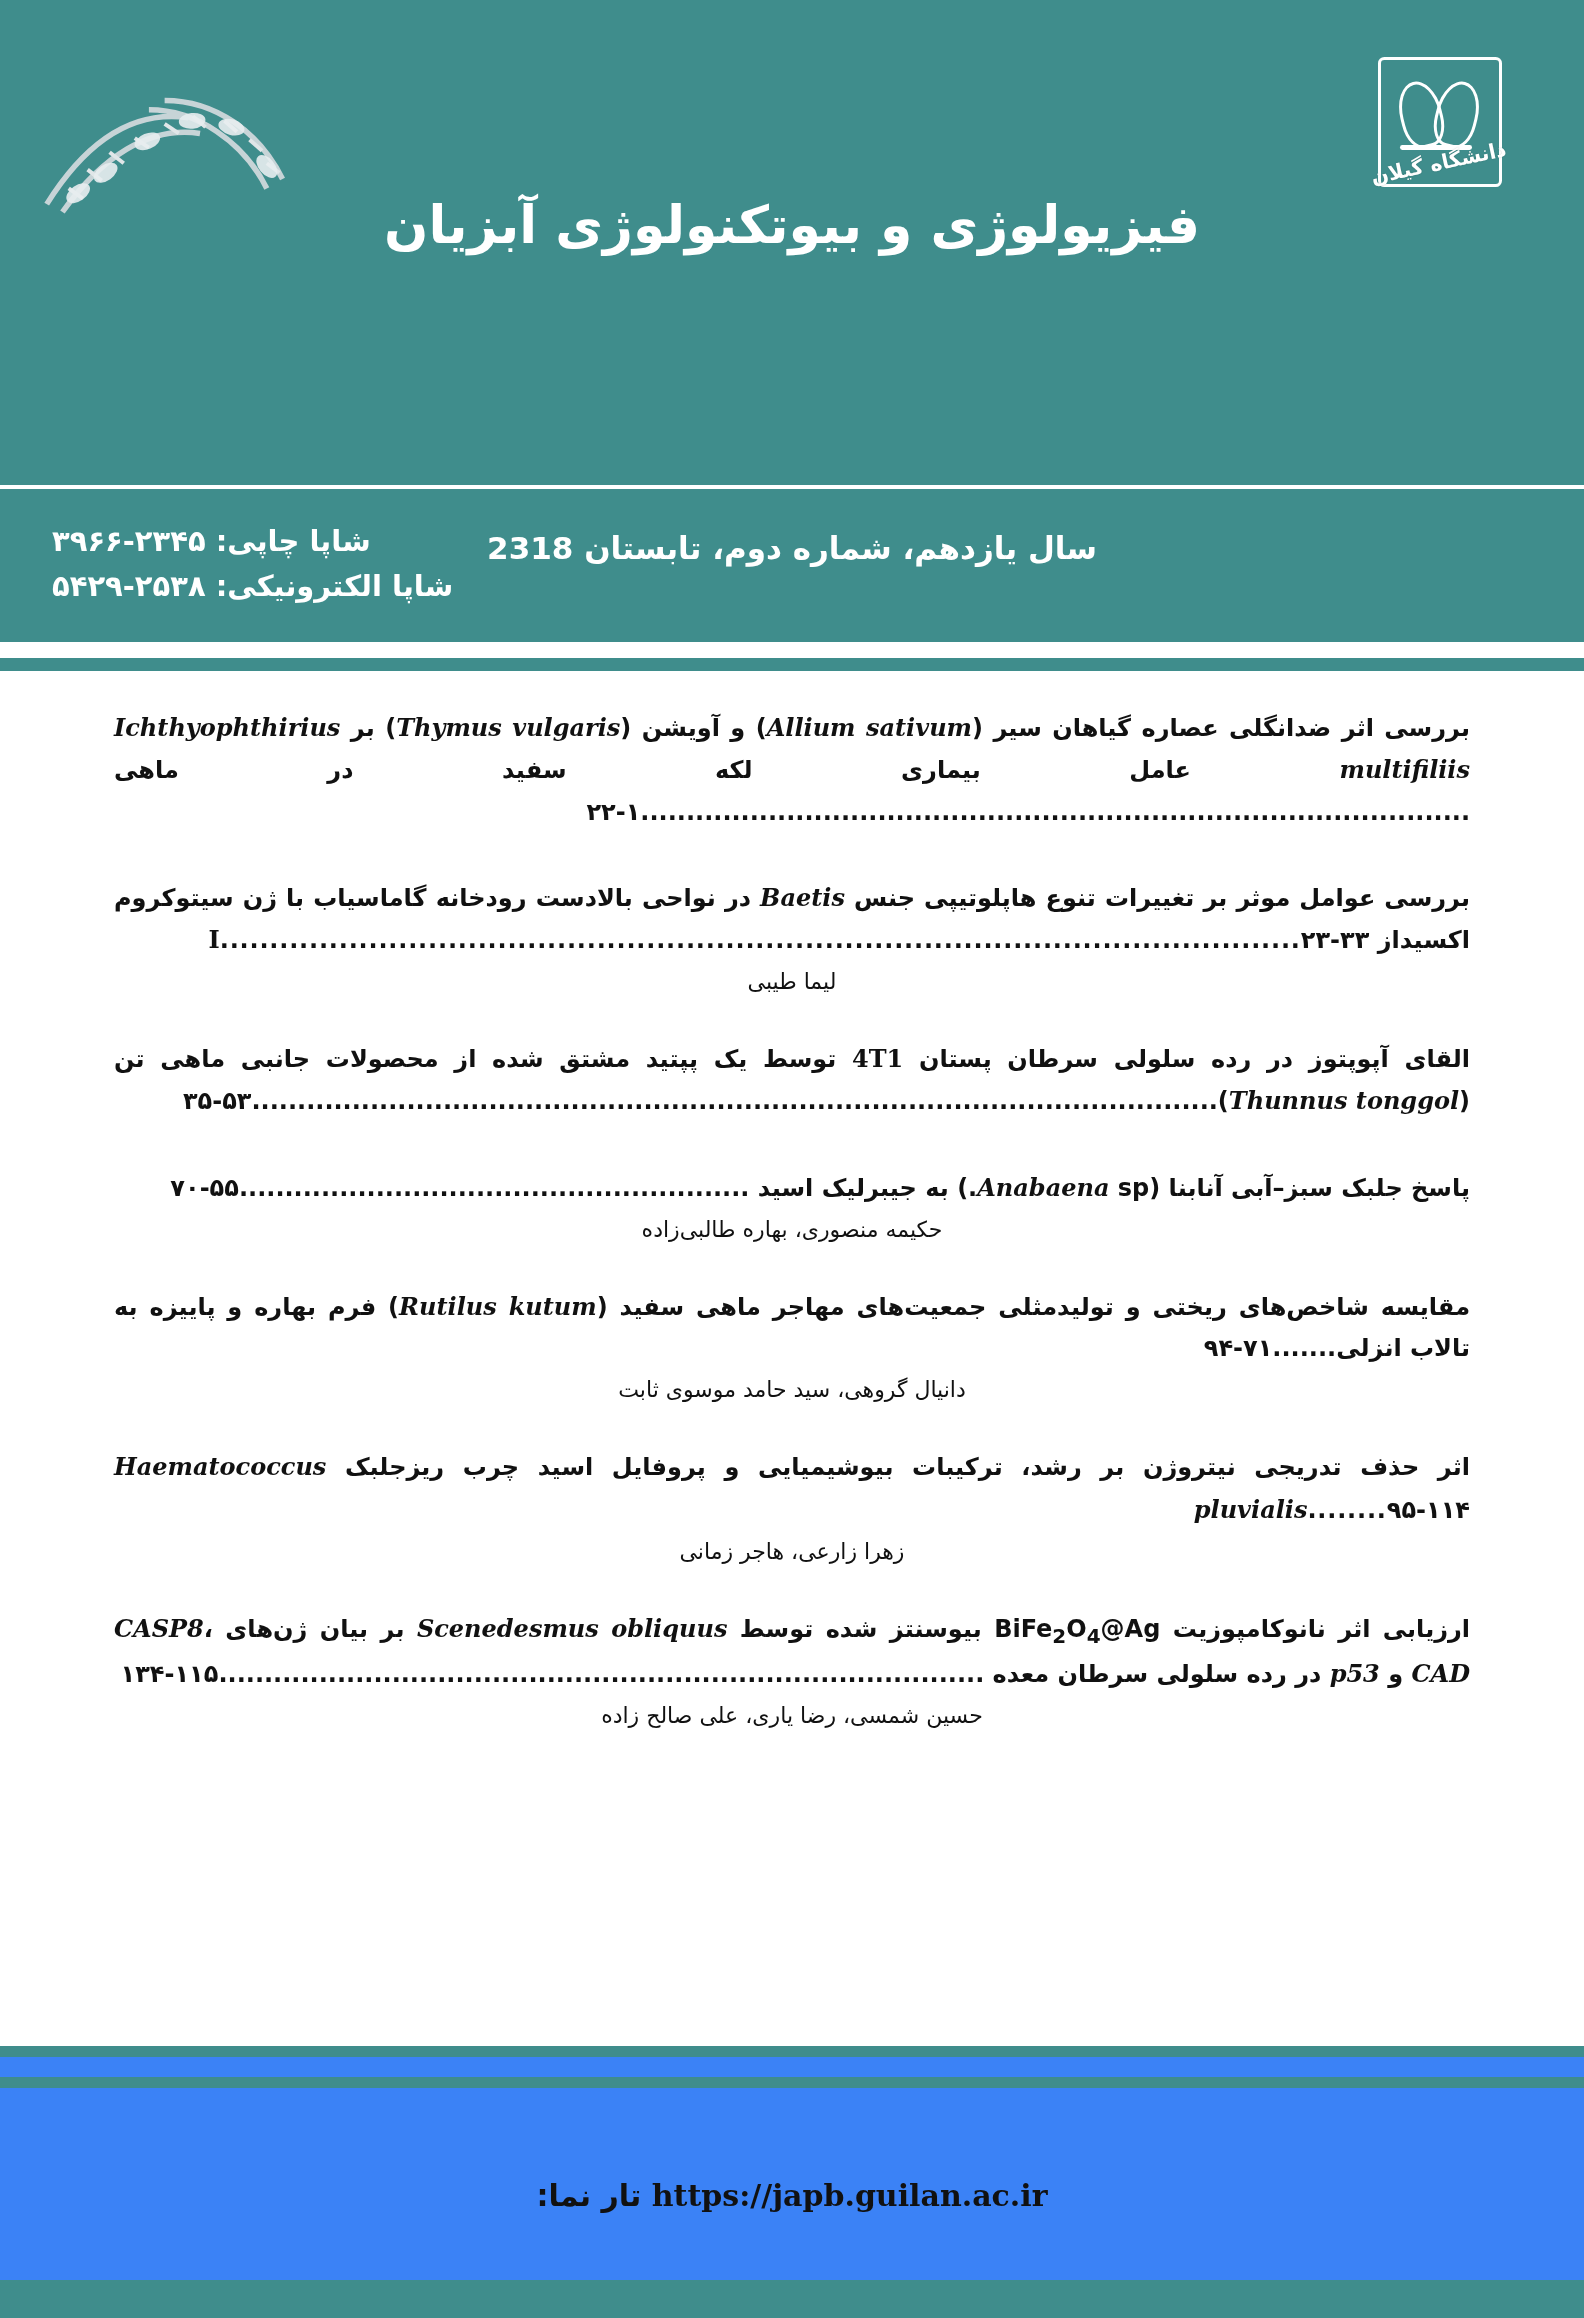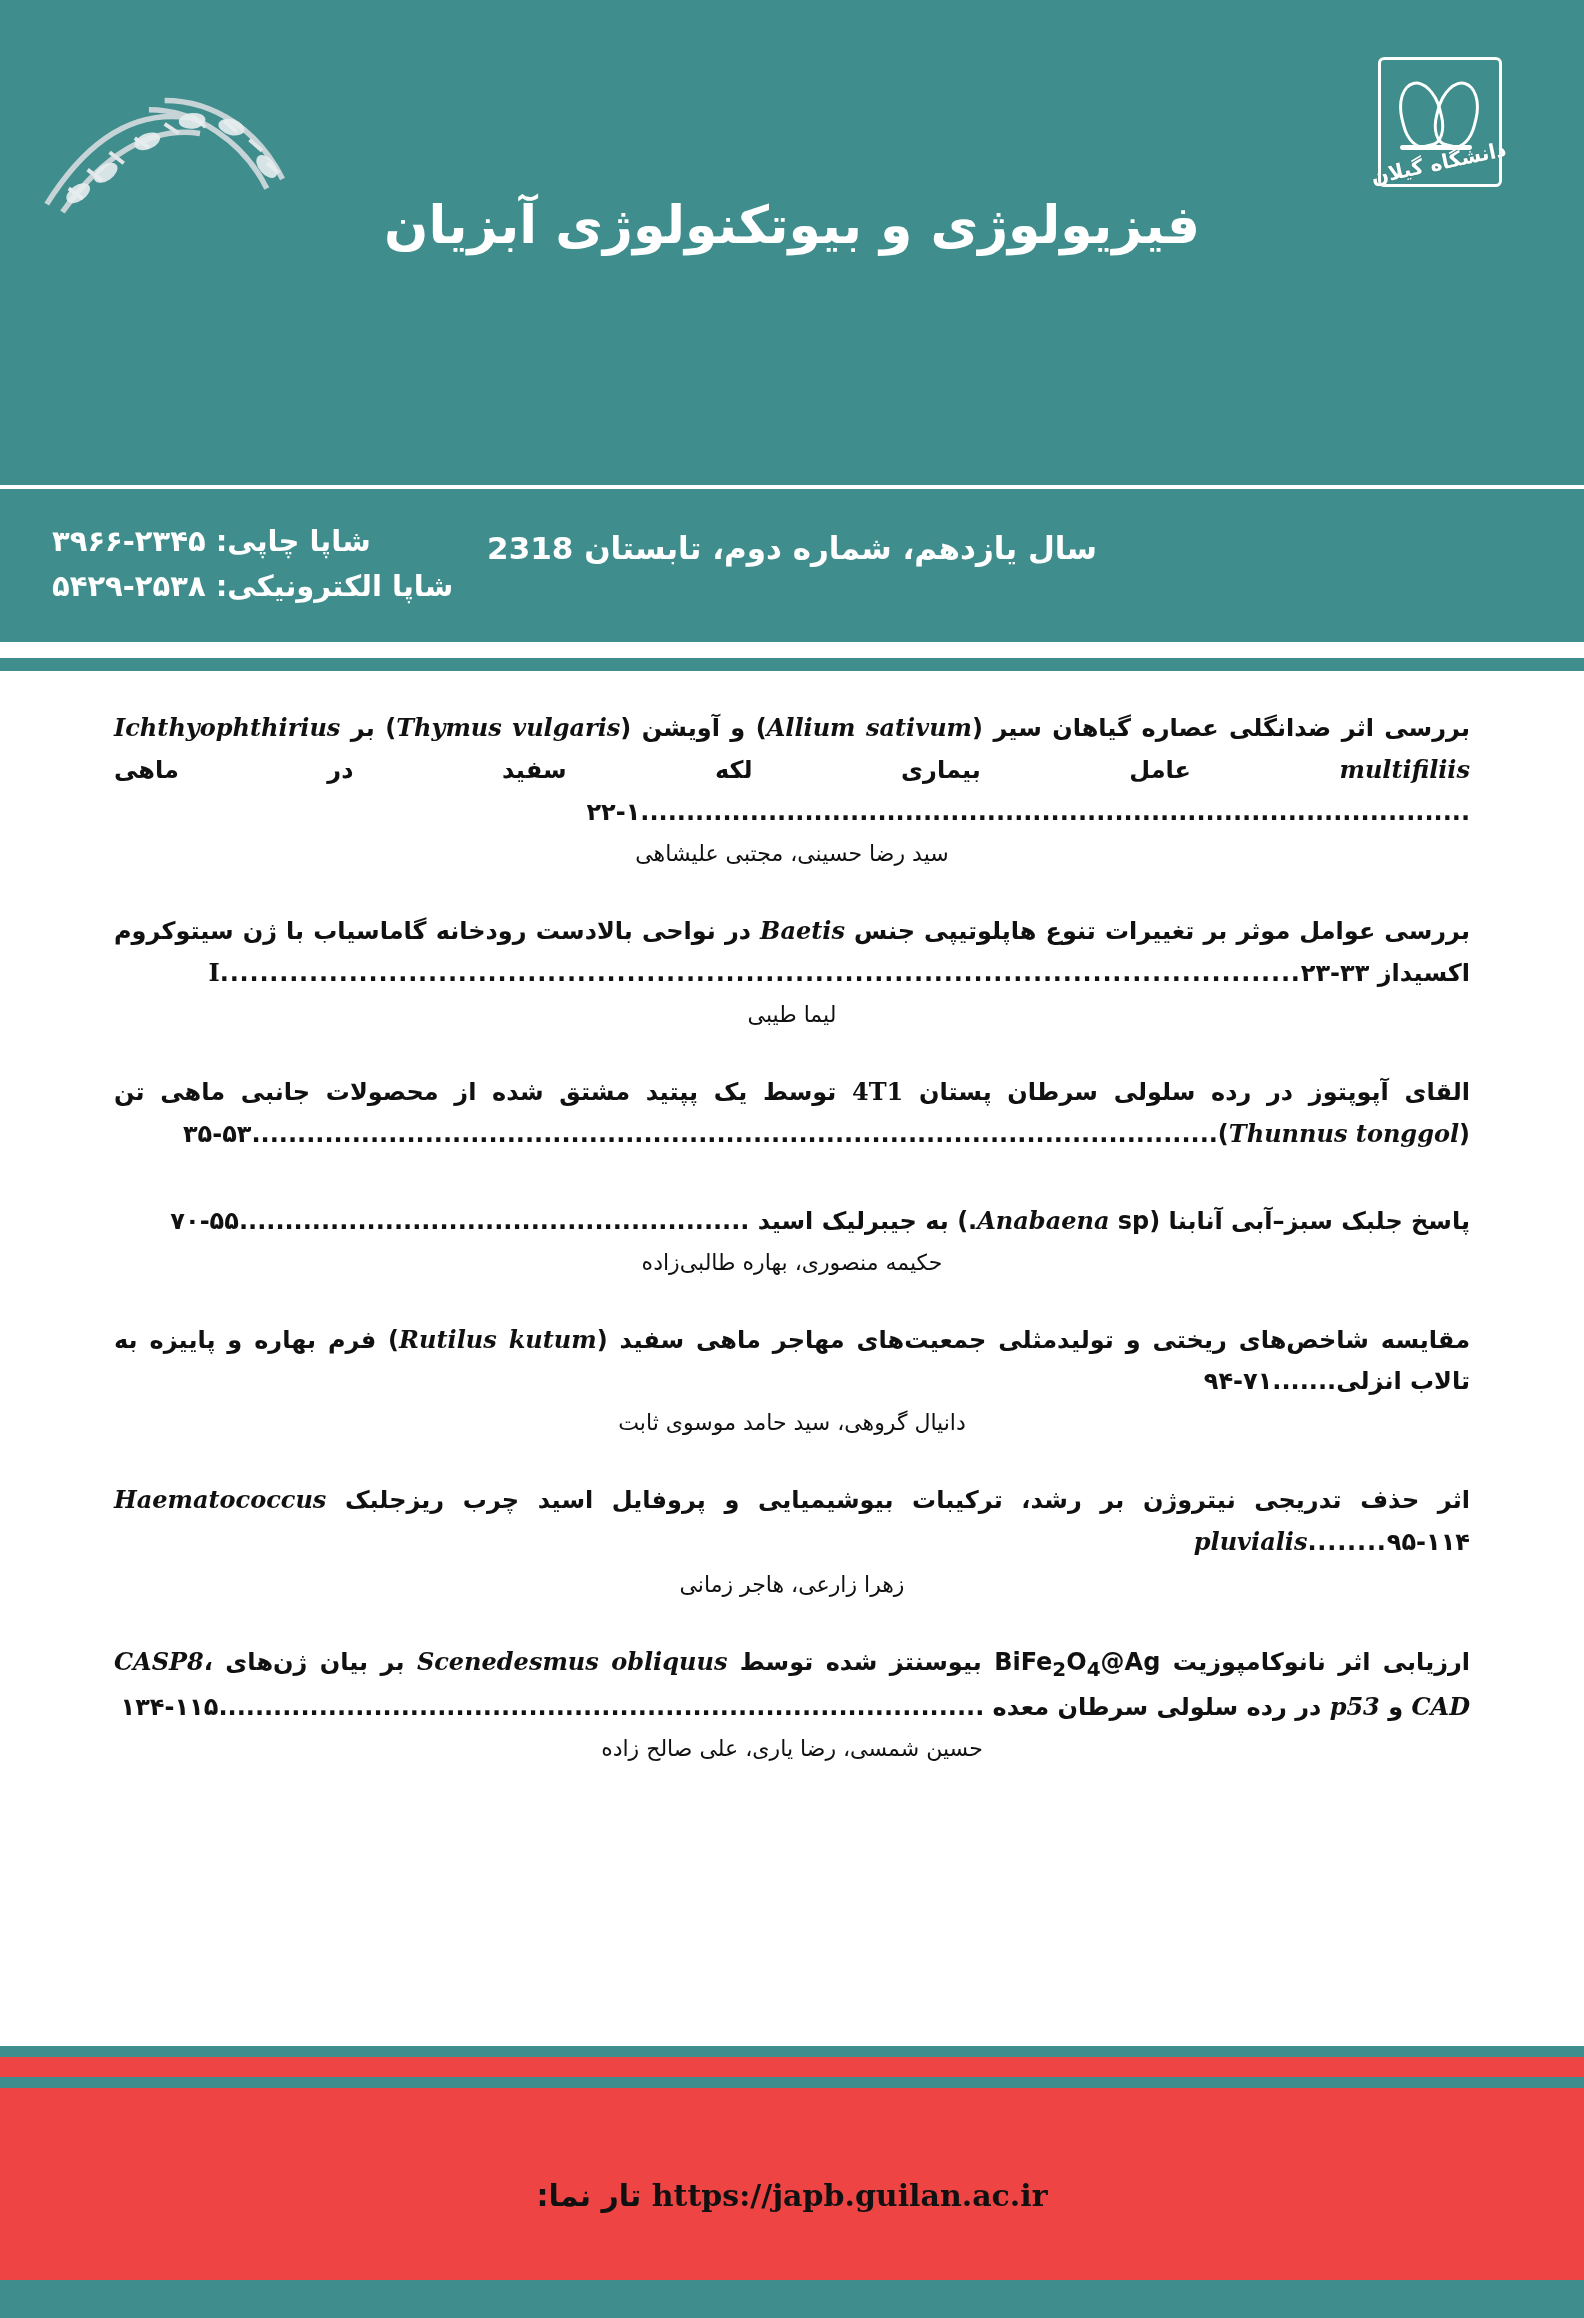--- a/index.html
+++ b/index.html
@@ -191,21 +191,21 @@
     font-weight: normal;
   }
 
   
   .footer-zone {
     position: absolute;
     left: 0;
     top: 2046px;
     width: 1584px;
     height: 272px;
-    background: #ef4444;
+    background: #3b82f6;
   }
   .footer-rule-top {
     position: absolute;
     left: 0;
     top: 0;
     width: 1584px;
     height: 11px;
     background: #3f8d8c;
   }
   .footer-rule-mid {
@@ -300,21 +300,20 @@
 
 <div class="white-gap-1"></div>
 <div class="teal-rule" style="top:658px"></div>
 
 <div class="contents">
 
   <div class="entry">
     <div class="entry-title">
       <span>بررسی اثر ضدانگلی عصاره گیاهان سیر (<i>Allium sativum</i>) و آویشن (<i>Thymus vulgaris</i>) بر <i>Ichthyophthirius multifiliis</i> عامل بیماری لکه سفید در ماهی </span><span class="dots">...........................................................................................</span><span class="pages">۱-۲۲</span>
     </div>
-    <div class="entry-authors">سید رضا حسینی، مجتبی علیشاهی</div>
   </div>
 
   <div class="entry">
     <div class="entry-title">
       <span>بررسی عوامل موثر بر تغییرات تنوع هاپلوتیپی جنس <i>Baetis</i> در نواحی بالادست رودخانه گاماسیاب با ژن سیتوکروم اکسیداز <span class="roman">I</span></span><span class="dots">.............................................................................................................</span><span class="pages">۲۳-۳۳</span>
     </div>
     <div class="entry-authors">لیما طیبی</div>
   </div>
 
   <div class="entry">

